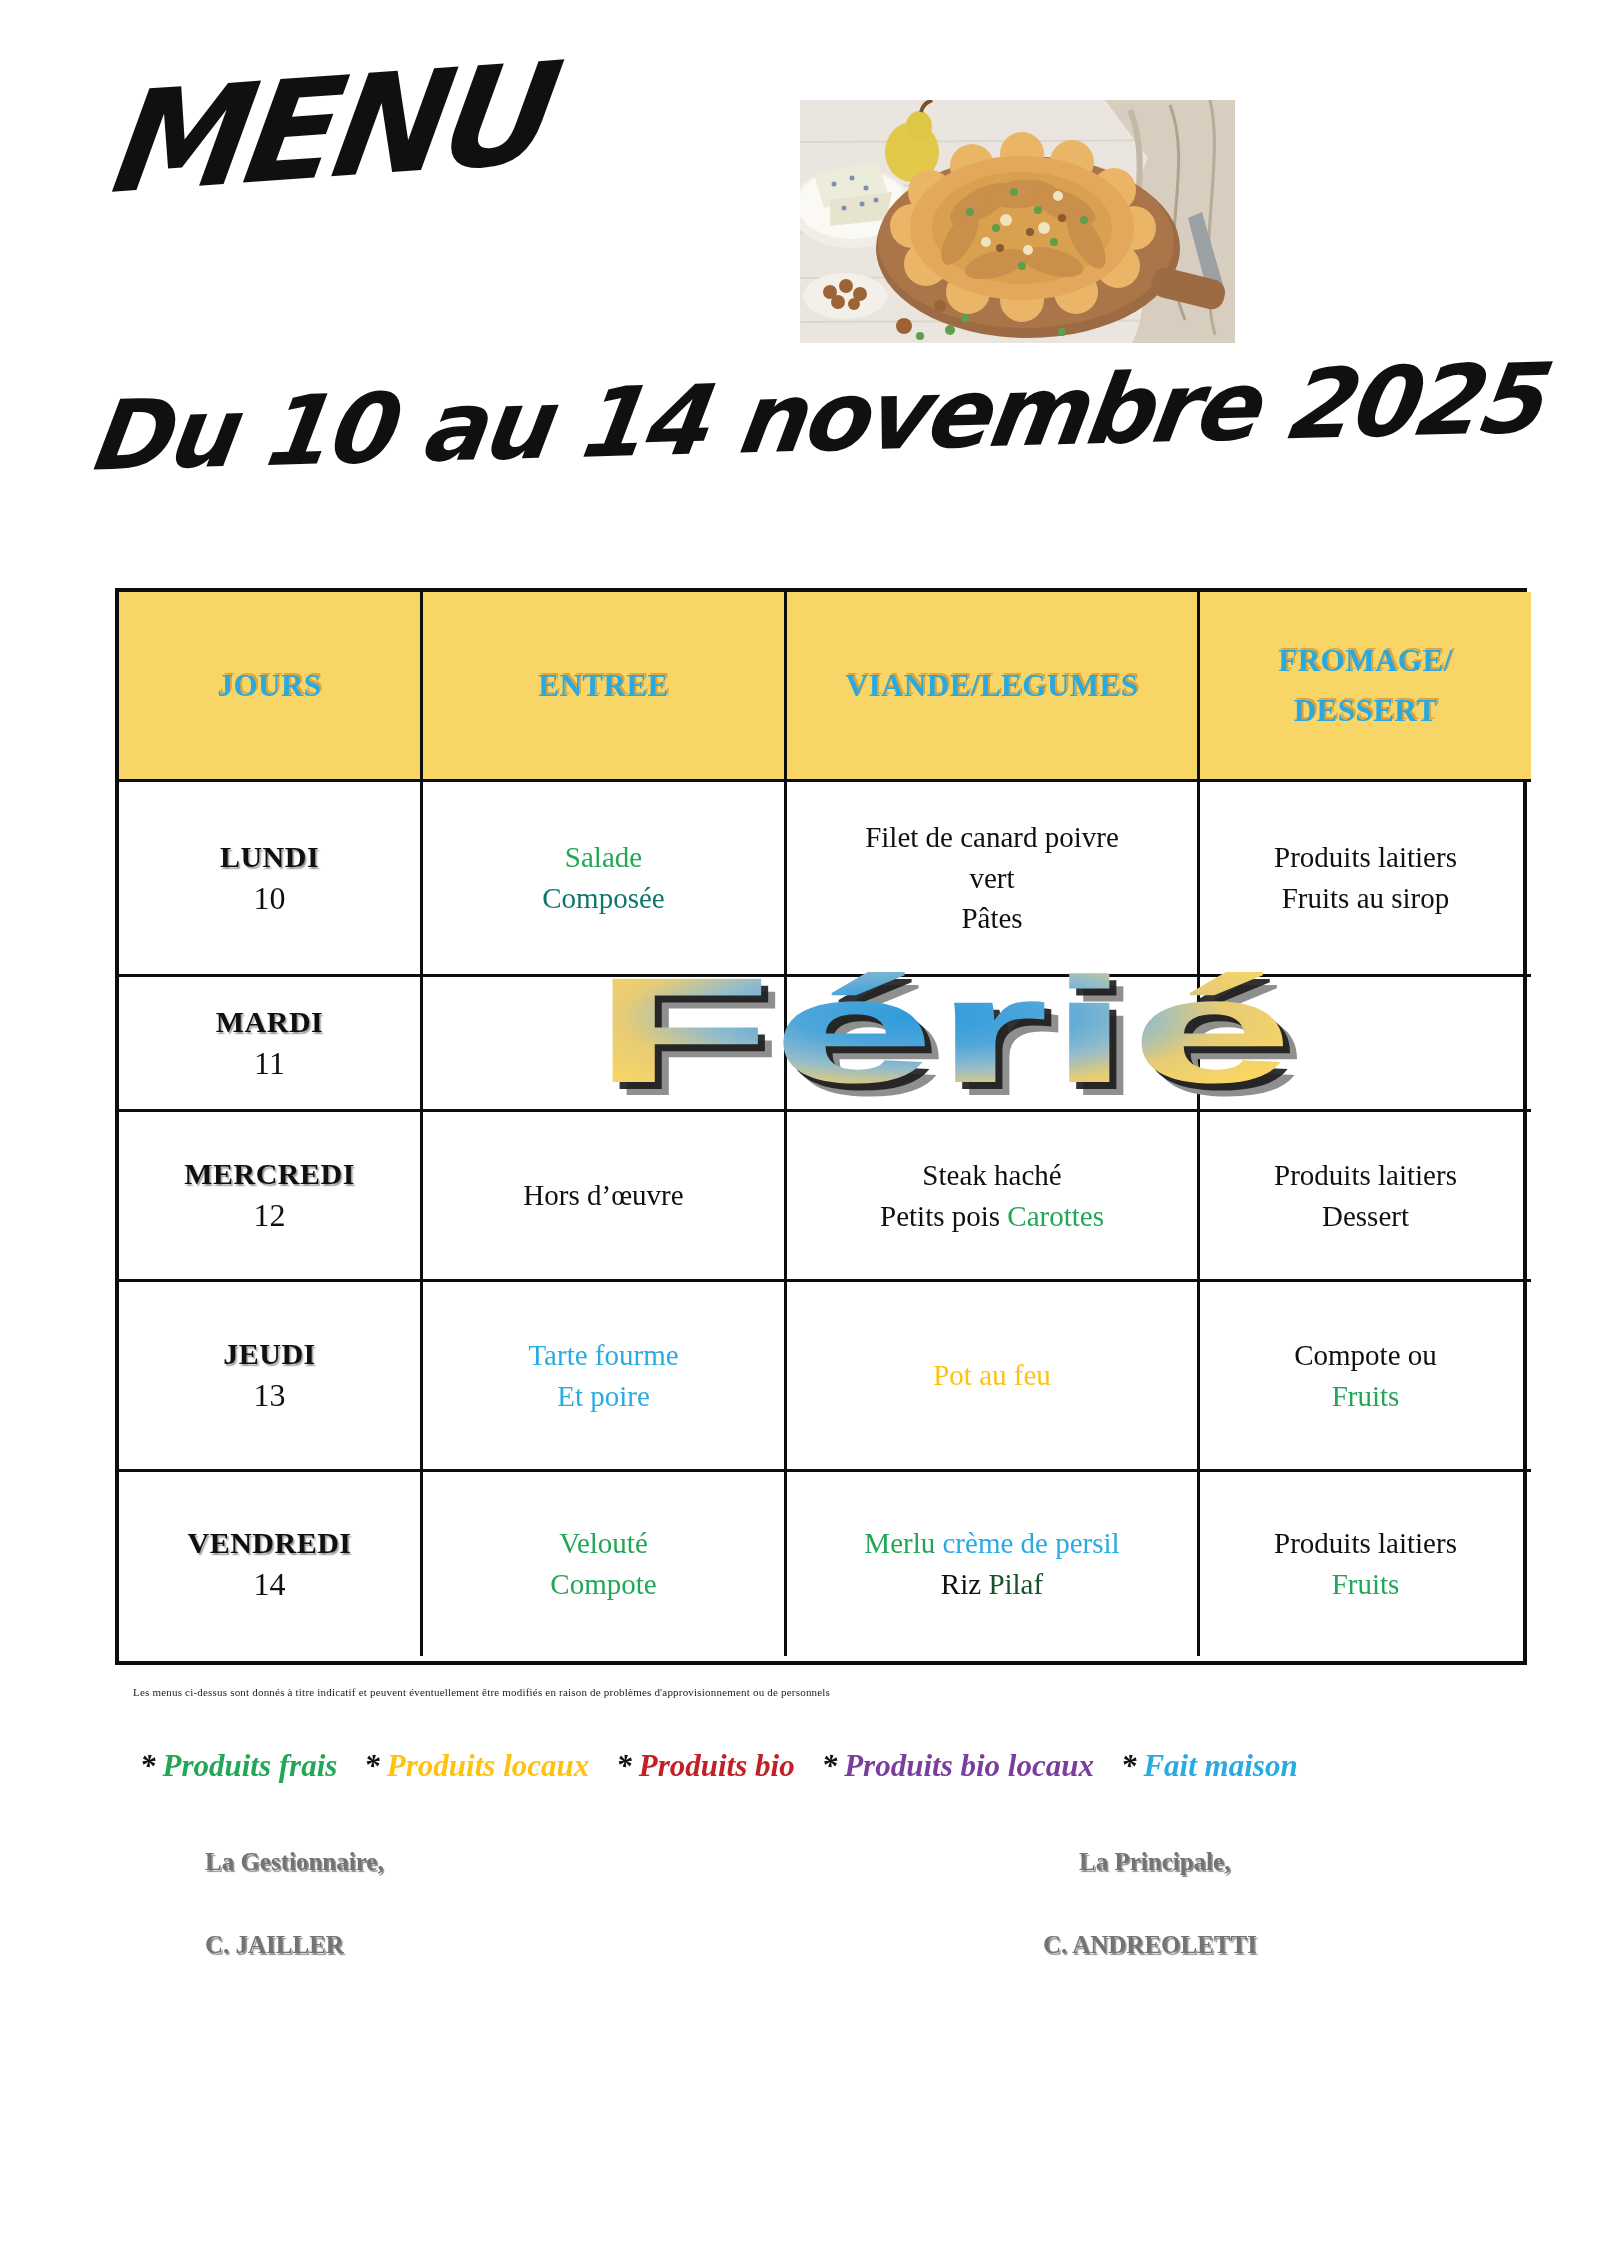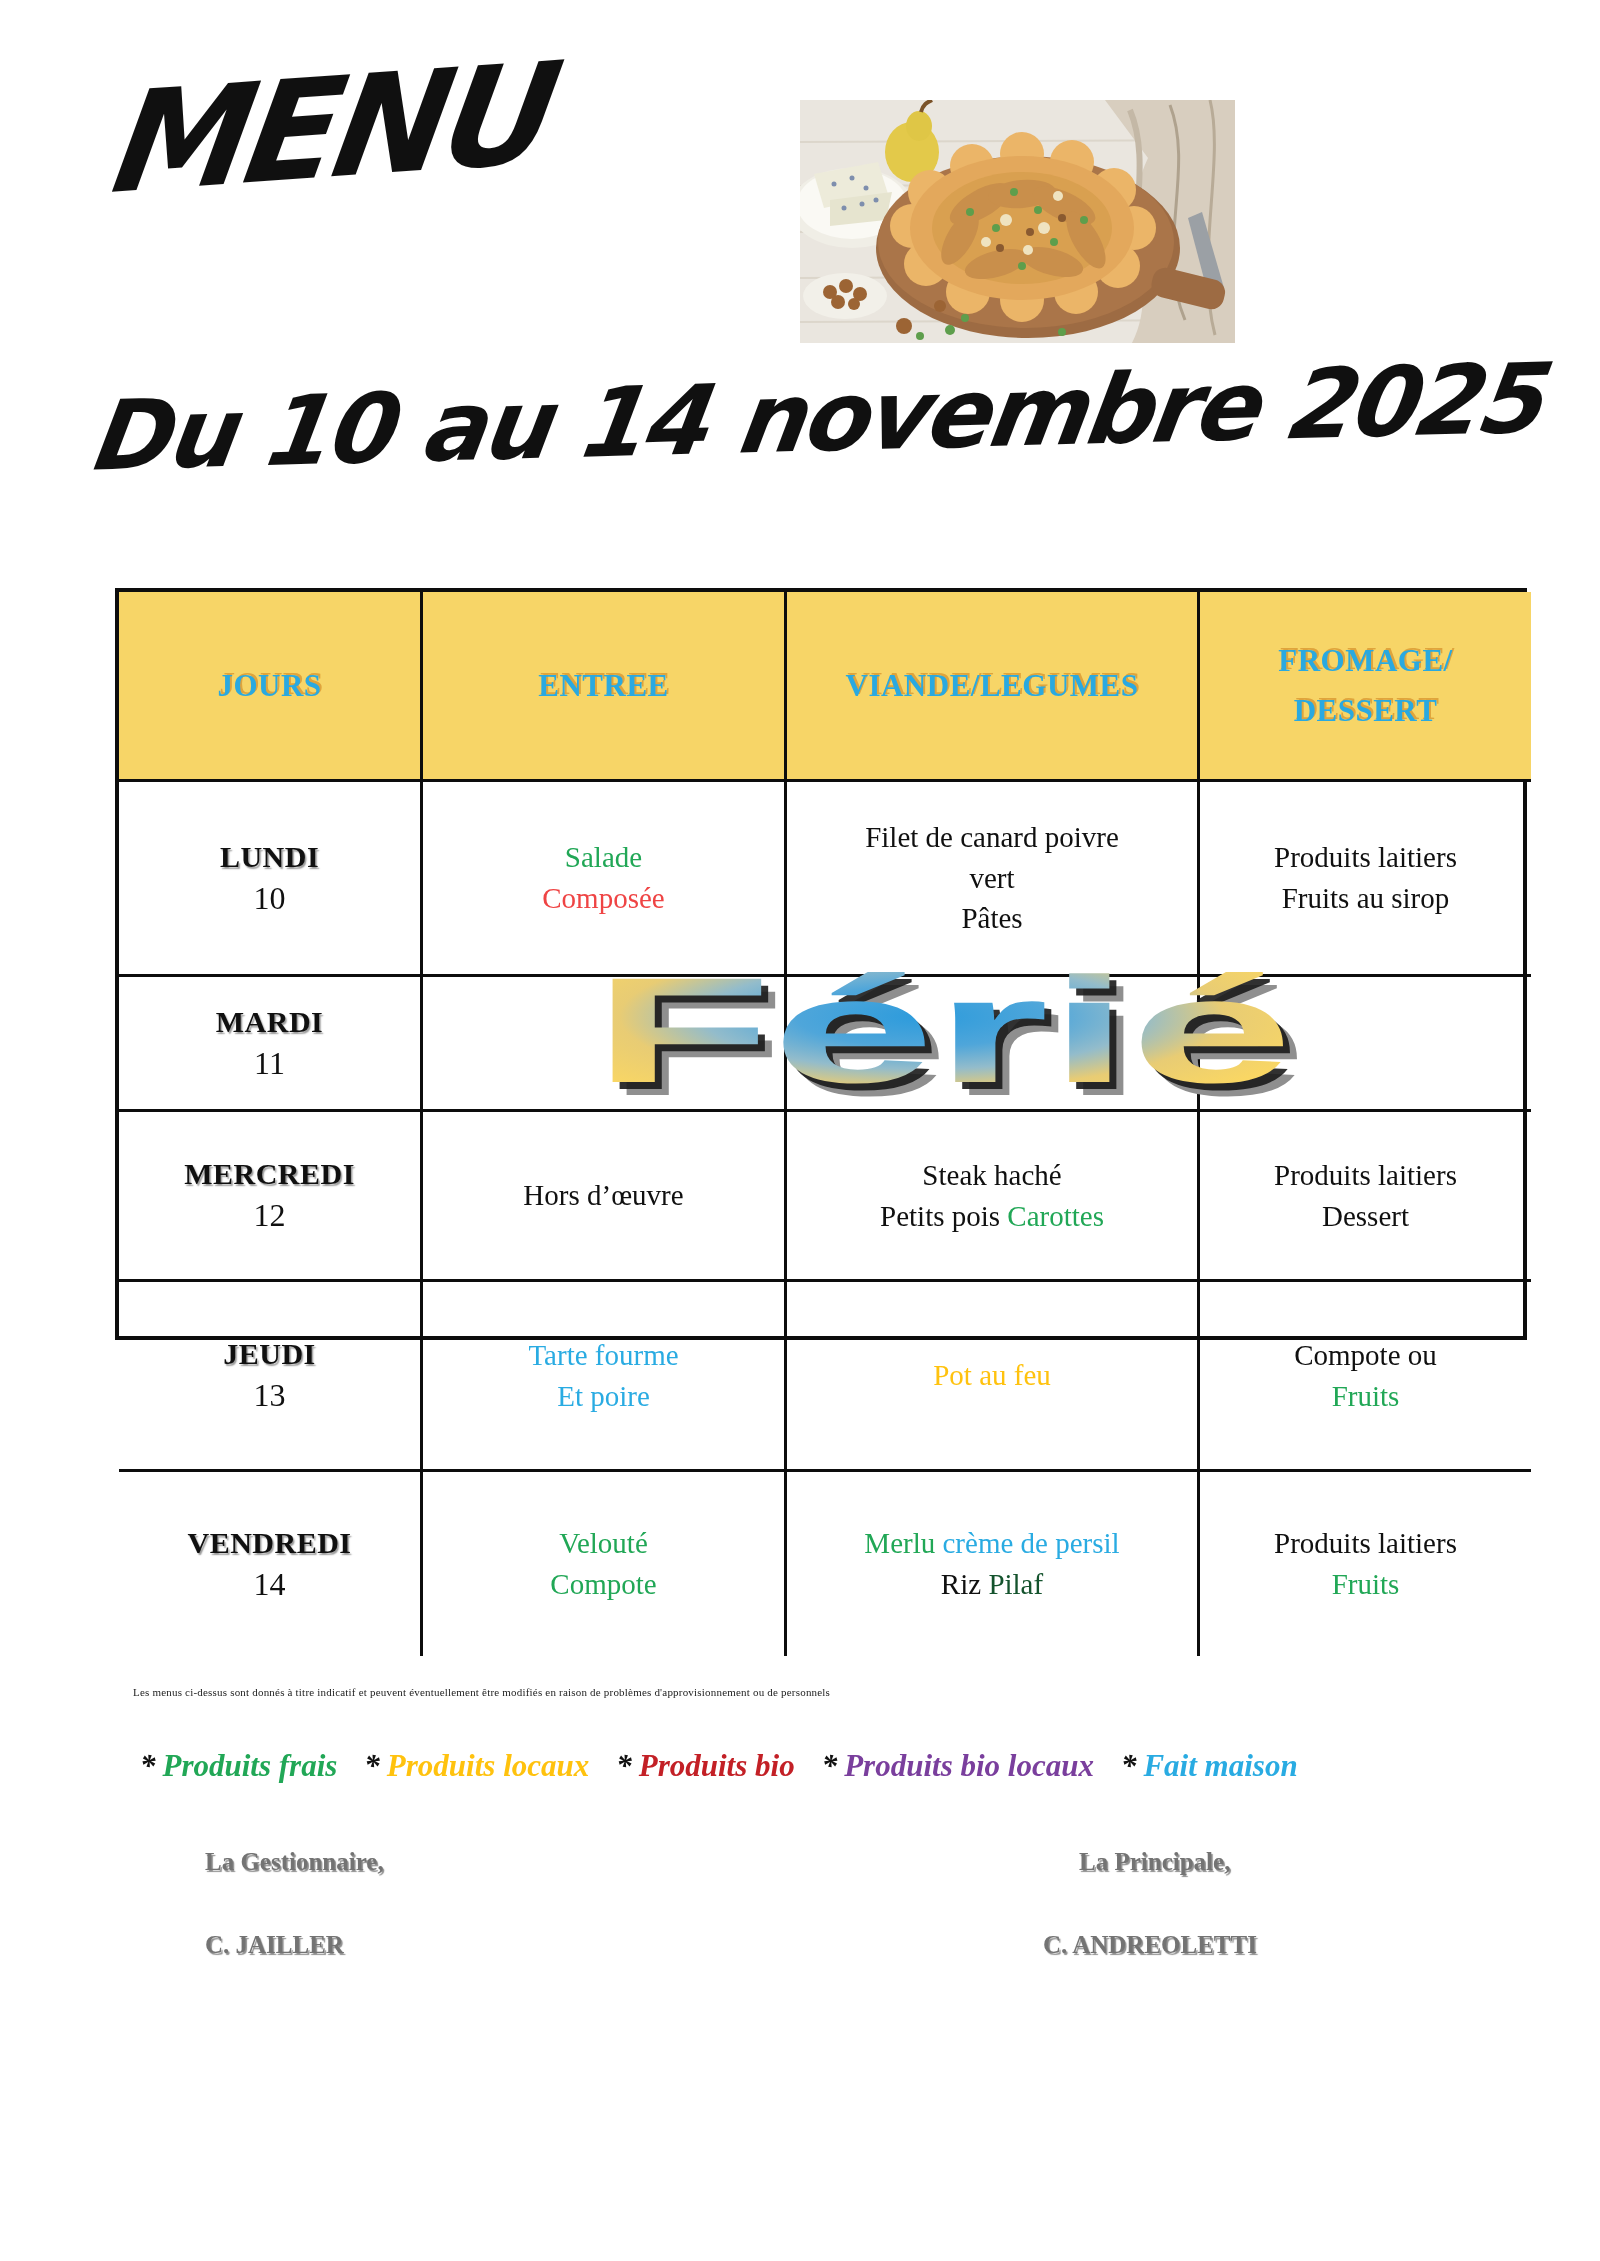--- a/index.html
+++ b/index.html
@@ -20,21 +20,21 @@
   
   .subtitle{
     position:absolute;left:108px;top:380px;
     font-family:"DejaVu Sans", sans-serif;font-weight:bold;font-style:italic;
     font-size:96px;letter-spacing:-3px;color:#101010;white-space:nowrap;
     transform:rotate(-1.5deg) skewX(-12deg);transform-origin:left top;
   }
 
   
   .menu-table{
-    position:absolute;left:115px;top:588px;width:1412px;height:752px;
+    position:absolute;left:115px;top:588px;width:1412px;height:1077px;
     display:grid;grid-template-columns:304px 364px 413px 331px;
     grid-template-rows:190px 195px 135px 170px 190px 184px;
     border:4px solid #0d0d0d;box-sizing:border-box;background:#fff;
   }
   .cell{
     border-right:3px solid #0d0d0d;border-bottom:3px solid #0d0d0d;box-sizing:border-box;
     display:flex;flex-direction:column;align-items:center;justify-content:center;
     text-align:center;padding:6px 10px;overflow:visible;
   }
   .cell.col-last{border-right:none;}
@@ -180,21 +180,21 @@
     <div class="cell header-cell">ENTREE</div>
     <div class="cell header-cell">VIANDE/LEGUMES</div>
     <div class="cell header-cell col-last">FROMAGE/
 DESSERT</div>
   <div class="cell day-cell">
         <div class="day-name">LUNDI</div>
         <div class="day-date">10</div>
       </div>
       <div class="cell menu-cell">
         <div class="line"><span style="color: rgb(33, 167, 86);">Salade</span></div>
-        <div class="line"><span style="color: #ef4444;">Composée</span></div>
+        <div class="line"><span style="color: #0f766e;">Composée</span></div>
       </div>
       <div class="cell menu-cell">
         <div class="line"><span style="color: rgb(16, 16, 16);">Filet de canard poivre</span></div>
         <div class="line"><span style="color: rgb(16, 16, 16);">vert</span></div>
         <div class="line"><span style="color: rgb(16, 16, 16);">Pâtes</span></div>
       </div>
       <div class="cell menu-cell col-last">
         <div class="line"><span style="color: rgb(16, 16, 16);">Produits laitiers</span></div>
         <div class="line"><span style="color: rgb(16, 16, 16);">Fruits au sirop</span></div>
       </div>

